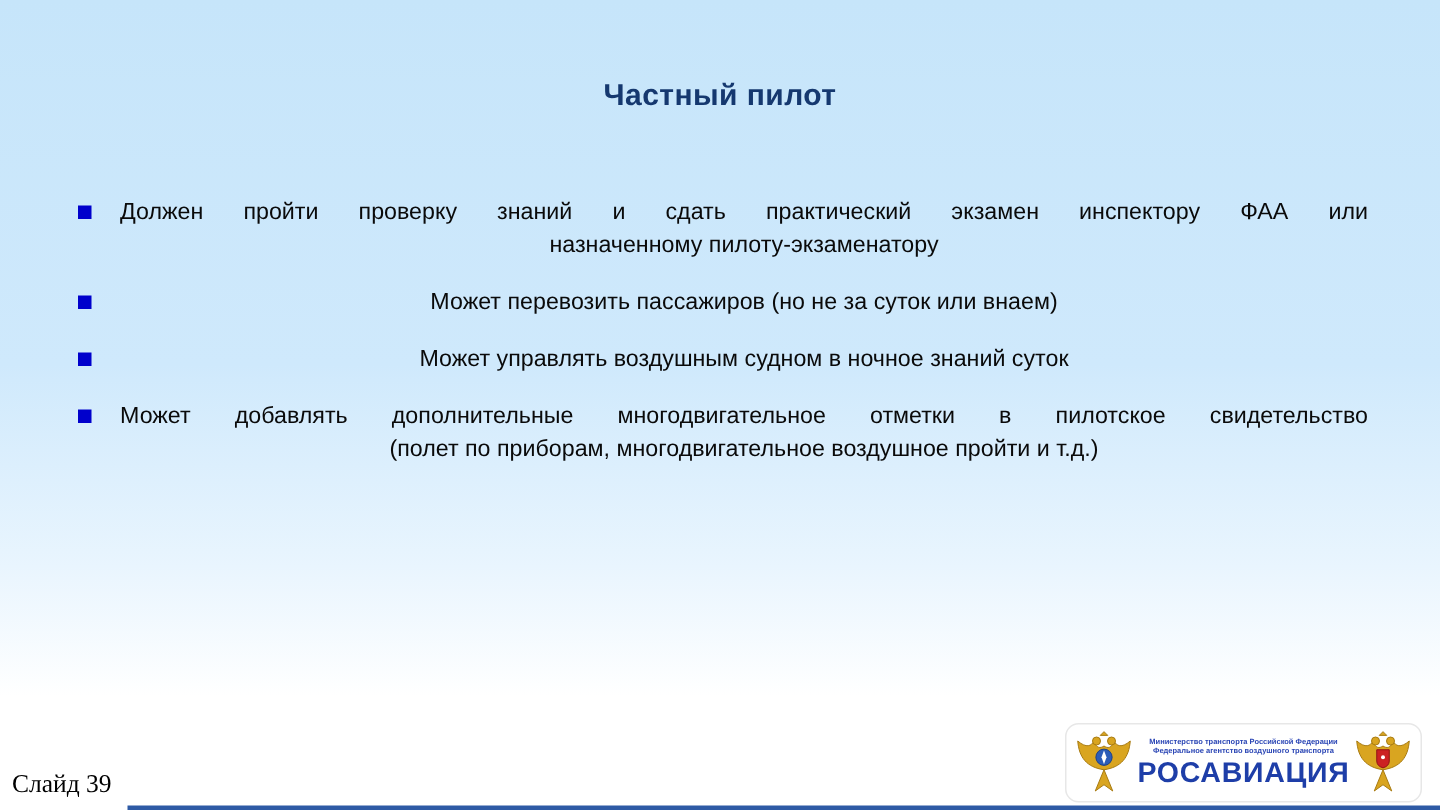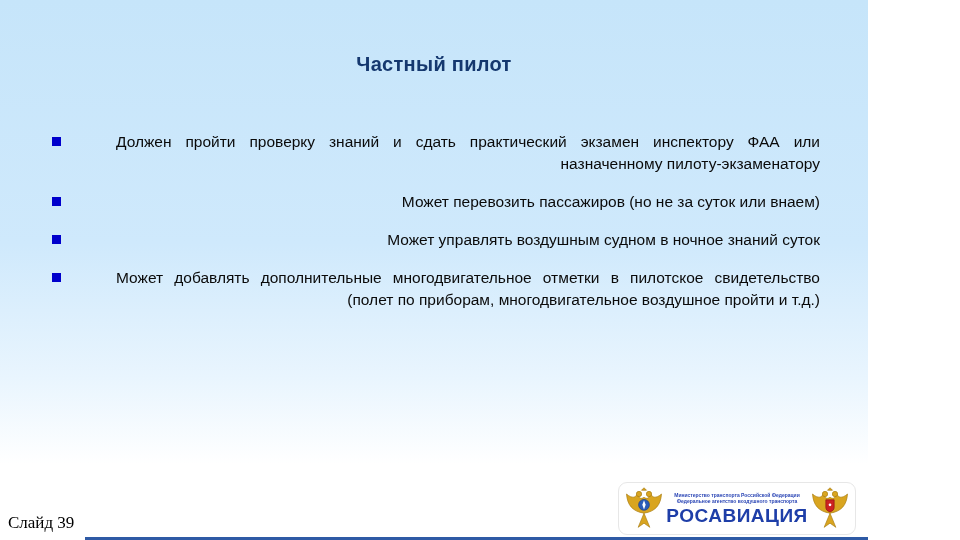--- a/index.html
+++ b/index.html
@@ -1,20 +1,20 @@
 <!DOCTYPE html>
 <html><head>
 <meta charset="utf-8">
 <style>
   * { margin:0; padding:0; box-sizing:border-box; }
   html,body { width:960px; height:540px; }
   body { font-family:"Liberation Sans", sans-serif; }
 
   .slide {
-    position:relative; width:868px; height:540px; overflow:hidden;
+    position:relative; width:960px; height:540px; overflow:hidden;
     background:linear-gradient(180deg,#c6e5fa 0%, #cfe9fc 45%, #e9f5fe 70%, #ffffff 86%, #ffffff 100%);
   }
 
   .slide-title {
     position:absolute; top:53px; left:0; width:100%;
     text-align:center; font-size:20px; font-weight:bold;
     color:#15386f; letter-spacing:0.3px;
   }
 
   .bullet-list {
@@ -24,22 +24,22 @@
   .bullet-item {
     display:flex; align-items:flex-start;
     margin-bottom:16px;
     font-size:15.5px; line-height:22px; color:#0a0a0a;
   }
   .bullet-marker {
     flex:0 0 auto; width:9px; height:9px; background:#0000cc;
     margin:6px 19px 0 0;
   }
   .bullet-text { flex:1 1 auto; }
-  .bullet-line { text-align:right; }
-  .bullet-line.justify-full { text-align:justify; text-align-last:justify;margin-left:36px; }
+  .bullet-line { text-align:center; }
+  .bullet-line.justify-full { text-align:justify; text-align-last:justify; }
 
   .slide-number {
     position:absolute; left:8px; bottom:7px;
     font-family:"Liberation Serif", serif; font-size:17px; color:#000;
   }
 
   .logo-card {
     position:absolute; right:12px; bottom:5px;
     width:238px; height:53px;
     background:#ffffff; border:1px solid #e7e7e7; border-radius:9px;

